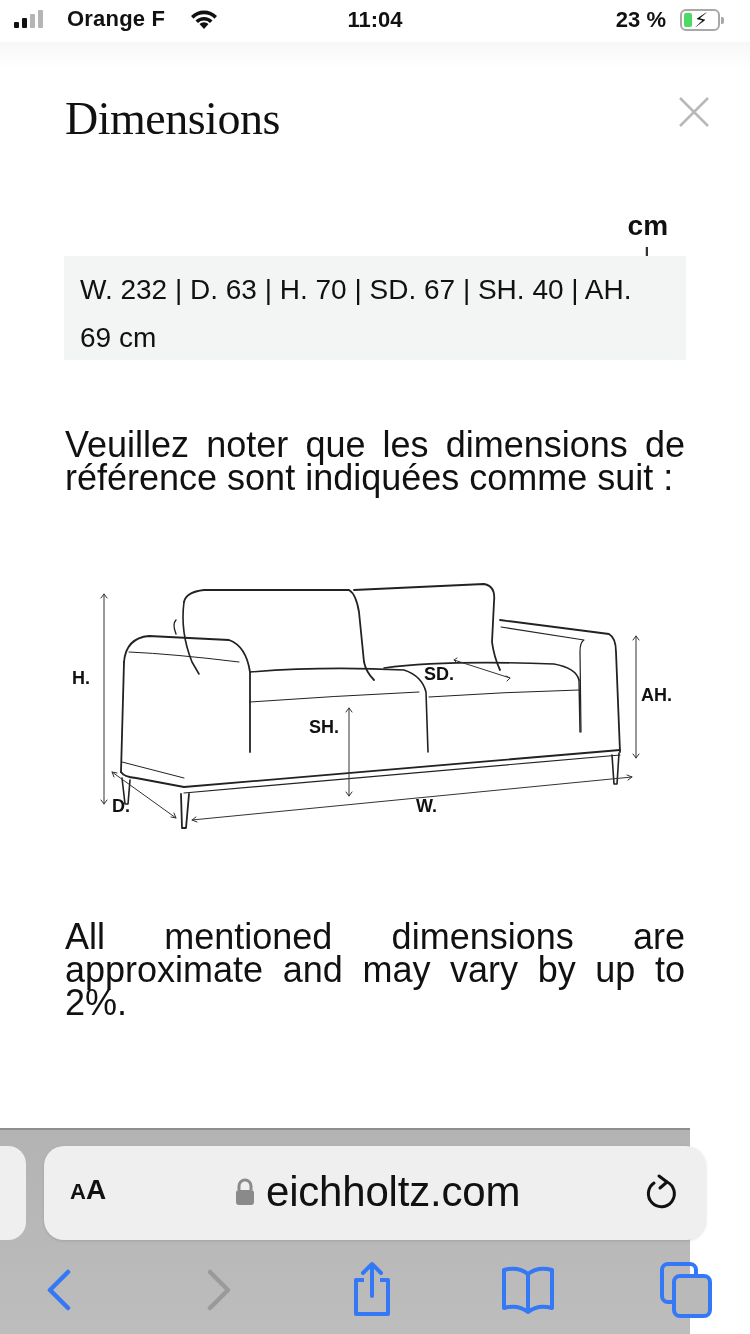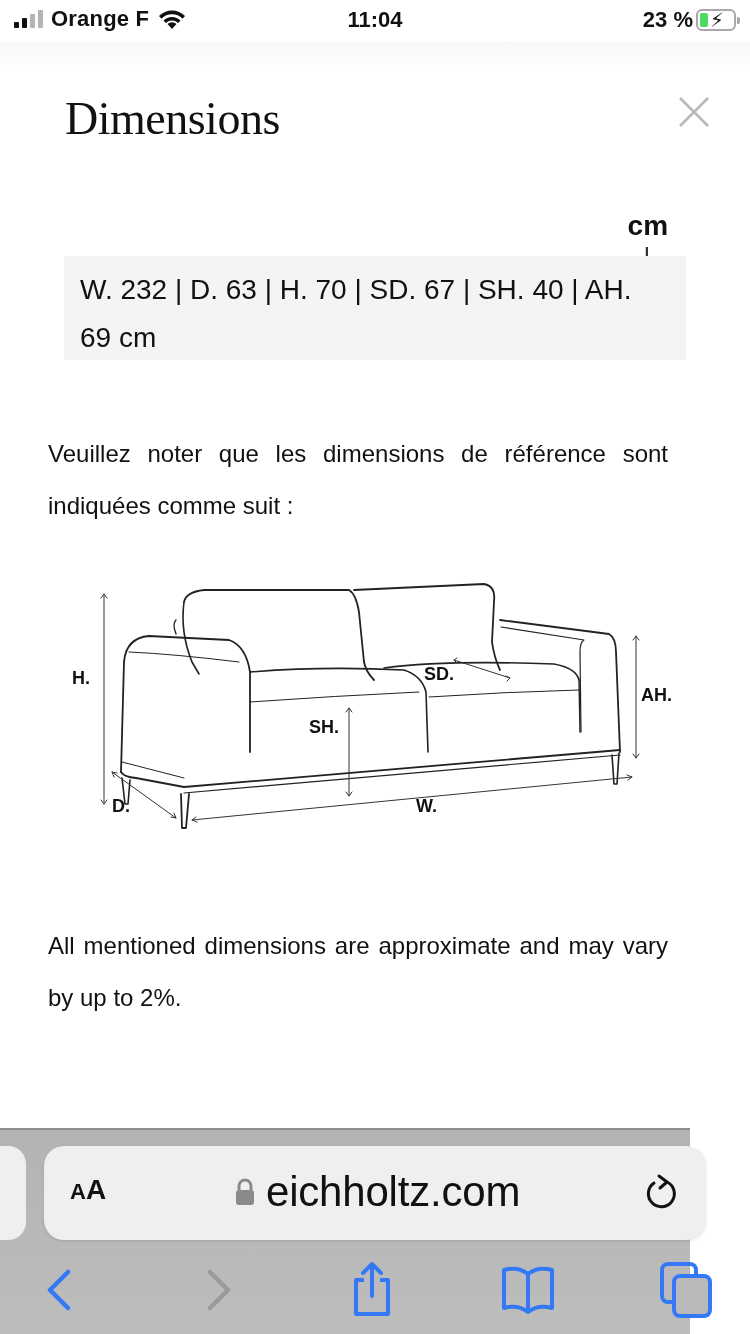--- a/index.html
+++ b/index.html
@@ -1,47 +1,47 @@
 <!DOCTYPE html>
 <html><head>
   <meta charset="utf-8">
   <style>
     * { box-sizing: border-box; margin: 0; padding: 0; }
     html, body { width: 750px; height: 1334px; overflow: hidden; background: #ffffff; }
     body { position: relative; font-family: "Liberation Sans", "DejaVu Sans", sans-serif; color: #111; }
 
     
     .status-bar { position: absolute; top: 0; left: 0; width: 750px; height: 42px; background: #ffffff; }
-    .sb-left { position: absolute; left: 14px; top: 6px; display: flex; align-items: center; gap: 8px; }
+    .sb-left { position: absolute; left: 14px; top: 6px; display: flex; align-items: center; gap: 24px; }
     .signal { display: flex; align-items: flex-end; gap: 3px; height: 18px; }
     .signal span { width: 5px; border-radius: 1px; background: #111; }
     .signal span.dim { background: #b5b5b5; }
     .carrier { font-size: 22px; font-weight: 600; letter-spacing: 0.2px; }
     .sb-time { position: absolute; left: 0; right: 0; top: 7px; text-align: center; font-size: 22px; font-weight: 700; }
-    .sb-right { position: absolute; right: 14px; top: 7px; display: flex; align-items: center; gap: 3px; justify-content: center; }
+    .sb-right { position: absolute; right: 30px; top: 7px; display: flex; align-items: center; gap: 14px; justify-content: center; }
     .battery-pct { font-size: 22px; font-weight: 600; }
     .battery { position: relative; width: 40px; height: 22px; border: 2px solid #a8a8a8; border-radius: 6px; }
     .battery::after { content: ""; position: absolute; right: -6px; top: 6px; width: 3px; height: 7px; background: #a8a8a8; border-radius: 0 2px 2px 0; }
     .battery-fill { position: absolute; left: 2px; top: 2px; width: 8px; height: 14px; background: #4cd964; border-radius: 2px; }
     .battery-bolt { position: absolute; left: 12px; top: -3px; font-size: 20px; line-height: 24px; color: #111; }
 
     
     .top-band { position: absolute; top: 42px; left: 0; width: 750px; height: 28px; background: linear-gradient(#f7f7f7, #ffffff); }
 
     .page-title { position: absolute; left: 65px; top: 92px; font-family: "Liberation Serif", "DejaVu Serif", serif; font-size: 46px; font-weight: 400; color: #111; letter-spacing: -0.5px; text-align: center; }
     .close-btn { position: absolute; left: 676px; top: 94px; width: 36px; height: 36px; cursor: pointer; }
 
     .unit-toggle { position: absolute; right: 64px; top: 210px; font-size: 28px; display: flex; align-items: center; flex-direction: column; }
     .unit-cm { font-weight: 700; }
     .unit-sep { margin: 0 10px 0 8px; font-weight: 300; color: #333; }
     .unit-inch { font-weight: 400; }
 
     .dims-box { position: absolute; left: 64px; top: 256px; width: 622px; height: 104px; background: #f3f4f4; padding: 10px 16px; font-size: 28px; line-height: 48px; color: #111; }
 
-    .note { position: absolute; left: 48px; width: 620px; font-size: 24px; line-height: 52px; text-align: justify; text-align-last: left; color: #111; }
+    .note { position: absolute; left: 65px; width: 620px; font-size: 36px; line-height: 33px; text-align: justify; text-align-last: left; color: #111; }
     .note-fr { top: 428px; }
     .note-en { top: 920px; }
 
     
     .diagram { position: absolute; left: 64px; top: 572px; width: 630px; height: 260px; }
     .diagram svg { width: 100%; height: 100%; }
     .dlabel { position: absolute; font-size: 18px; font-weight: 700; color: #111; }
 
     
     .safari { position: absolute; left: 0; top: 1128px; width: 690px; height: 206px; background: linear-gradient(#b3b3b3, #bdbdbd); border-top: 2px solid #8e8e8e; }

